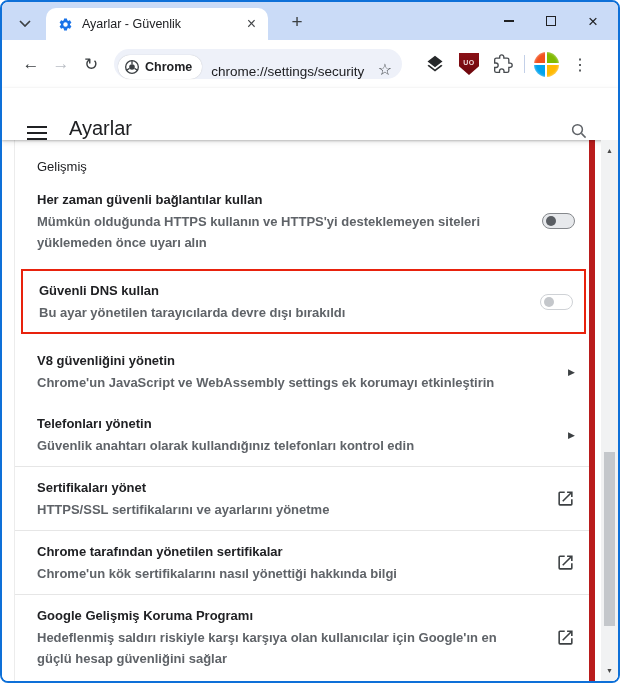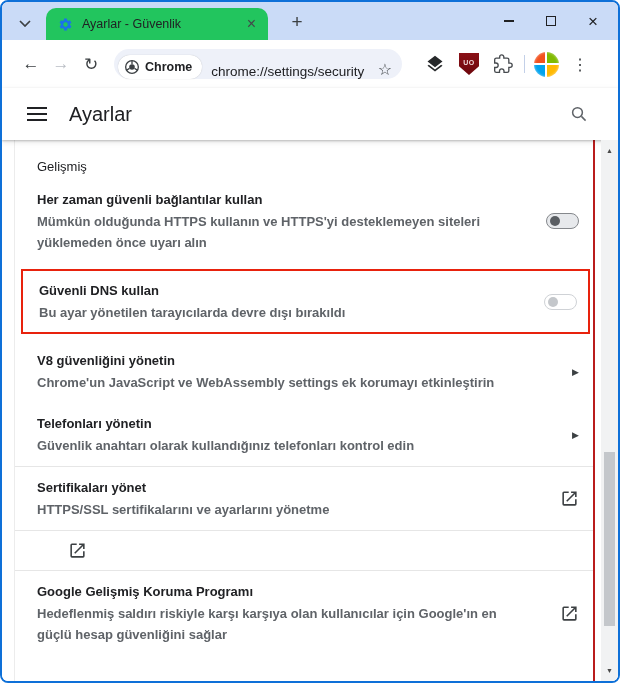--- a/index.html
+++ b/index.html
@@ -6,21 +6,21 @@
   html,body { width:620px; height:683px; }
   body { font-family:"Liberation Sans", sans-serif; background:#fff; position:relative; }
 
   .window { position:absolute; inset:0; border:2px solid #0e70d8; border-radius:8px;
             overflow:hidden; background:#fff; }
 
   
   .titlebar { position:absolute; top:0; left:0; right:0; height:38px; background:#cadbf7; }
   .tabsearch-btn { position:absolute; left:10px; top:8px; width:26px; height:24px;
                    display:flex; align-items:center; justify-content:center; border-radius:6px; }
-  .tab { position:absolute; left:44px; top:6px; width:222px; height:32px; background:#22c55e;
+  .tab { position:absolute; left:44px; top:6px; width:222px; height:32px; background:#ffffff;
          border-radius:10px 10px 0 0; display:flex; align-items:center; padding:0 8px 0 12px; }
   .tab-title { flex:1; font-size:12.5px; color:#202124; white-space:nowrap; overflow:hidden; margin-left:9px; }
   .tab-close { font-size:16px; color:#44474a; line-height:1; padding:1px 4px; border-radius:50%; }
   .newtab-btn { position:absolute; left:280px; top:6px; width:30px; height:28px; font-size:19px;
                 color:#3c4043; display:flex; align-items:center; justify-content:center; }
   .watermark { position:absolute; right:134px; top:8px; font-size:17px; font-weight:600; color:#9ba7c0; }
   .win-controls { position:absolute; right:4px; top:0; height:38px; display:flex; }
   .win-btn { width:42px; height:38px; display:flex; align-items:center; justify-content:center; color:#202124; }
   .min-glyph { width:10px; height:2px; background:#202124; display:block; }
   .max-glyph { width:10px; height:10px; border:1.4px solid #202124; display:block; }
@@ -48,30 +48,30 @@
   .profile-orb { width:25px; height:25px; border-radius:50%;
      background:
        linear-gradient(#fff,#fff) center/100% 2px no-repeat,
        linear-gradient(#fff,#fff) center/2px 100% no-repeat,
        conic-gradient(#80ba01 0 25%, #ffb902 25% 50%, #00a3ee 50% 75%, #f3511e 75% 100%);
      box-shadow: inset 0 0 3px rgba(255,255,255,.6); }
   .kebab { font-size:16px; color:#3c4043; }
 
   
   .settings-header { position:absolute; top:86px; left:0; right:0; height:52px; background:#fff;
-                     display:flex; align-items:center; padding:0 30px 0 25px; z-index:5;
+                     display:flex; align-items:flex-end; padding:0 30px 0 25px; z-index:5;
                      box-shadow:0 1px 2px rgba(0,0,0,.22), 0 2px 6px rgba(0,0,0,.10); }
   .hamburger { width:20px; display:flex; flex-direction:column; gap:4px; }
   .hamburger i { display:block; height:2px; background:#202124; }
   .header-title { font-size:20px; color:#202124; margin-left:22px; }
   .header-spacer { flex:1; }
 
   
   .content { position:absolute; top:138px; left:0; right:0; bottom:0; background:#fff; overflow:hidden; }
-  .card { margin:0 23px 0 12px; border-left:1px solid #ececec; border-right:2px solid #b91c1c;
+  .card { margin:0 23px 0 12px; border-left:1px solid #ececec; border-right:6px solid #b91c1c;
           min-height:100%; padding-bottom:4px; }
   .section-label { padding:16px 22px 2px; font-size:13px; color:#202124; line-height:21px; }
   .row { display:flex; align-items:center; padding:10px 14px 10px 22px; }
   .row-text { flex:1;font-weight:bold; }
   .row-title { font-size:13px; color:#202124; line-height:21px; }
   .row-sub { font-size:13px; color:#5f6368; line-height:21px; margin-top:1px; max-width:502px; }
   .row-control { flex:none; margin-left:10px; display:flex; align-items:center; justify-content:flex-end; min-width:40px; }
   .row.highlighted { border:2px solid #e8220d; border-radius:0; margin:6px 3px 6px 6px; padding:9px 11px 9px 16px; }
   .sep { border-top:1px solid #e6e6e6; }
   .toggle { width:33px; height:16px; border:1px solid #85888c; border-radius:9px; background:#e7e9ec; position:relative; }
@@ -255,20 +255,24 @@
                 <path d="M19 19H5V5h6V3H5a2 2 0 0 0-2 2v14a2 2 0 0 0 2 2h14a2 2 0 0 0 2-2v-6h-2z" fill="#3c4043"></path>
                 <path d="M14 3v2h3.6l-9.8 9.8 1.4 1.4L19 6.4V10h2V3z" fill="#3c4043"></path>
               </svg>
           </span>
         </div>
       </div>
 
       <div class="sep"></div>
 
       <div class="row">
+        <div class="row-text">
+          <div class="row-title">Chrome tarafından yönetilen sertifikalar</div>
+          <div class="row-sub">Chrome'un kök sertifikalarını nasıl yönettiği hakkında bilgi</div>
+        </div>
         <div class="row-control">
           <span style="display:flex;">
             <svg width="19" height="19" viewBox="0 0 24 24">
                 <path d="M19 19H5V5h6V3H5a2 2 0 0 0-2 2v14a2 2 0 0 0 2 2h14a2 2 0 0 0 2-2v-6h-2z" fill="#3c4043"></path>
                 <path d="M14 3v2h3.6l-9.8 9.8 1.4 1.4L19 6.4V10h2V3z" fill="#3c4043"></path>
               </svg>
           </span>
         </div>
       </div>
 

